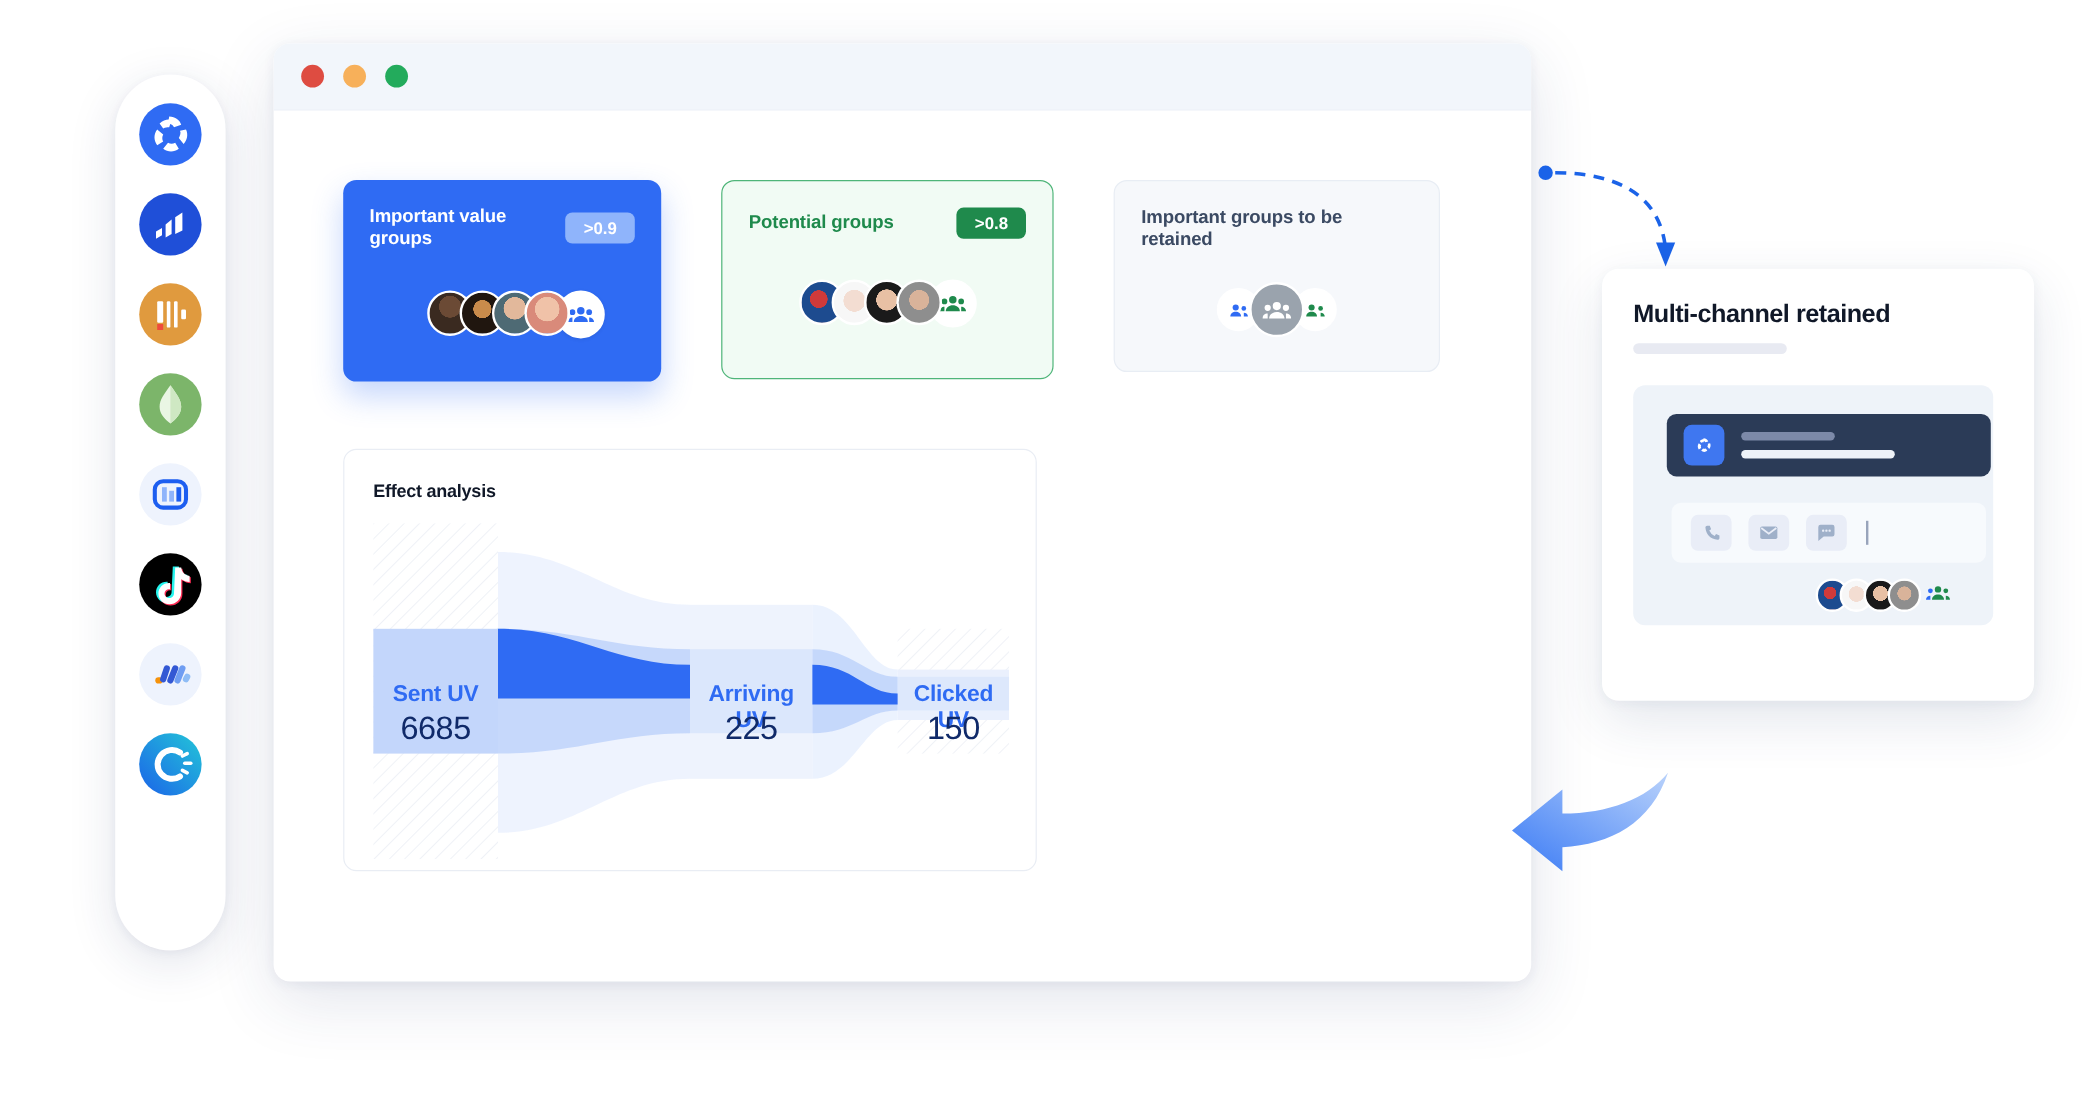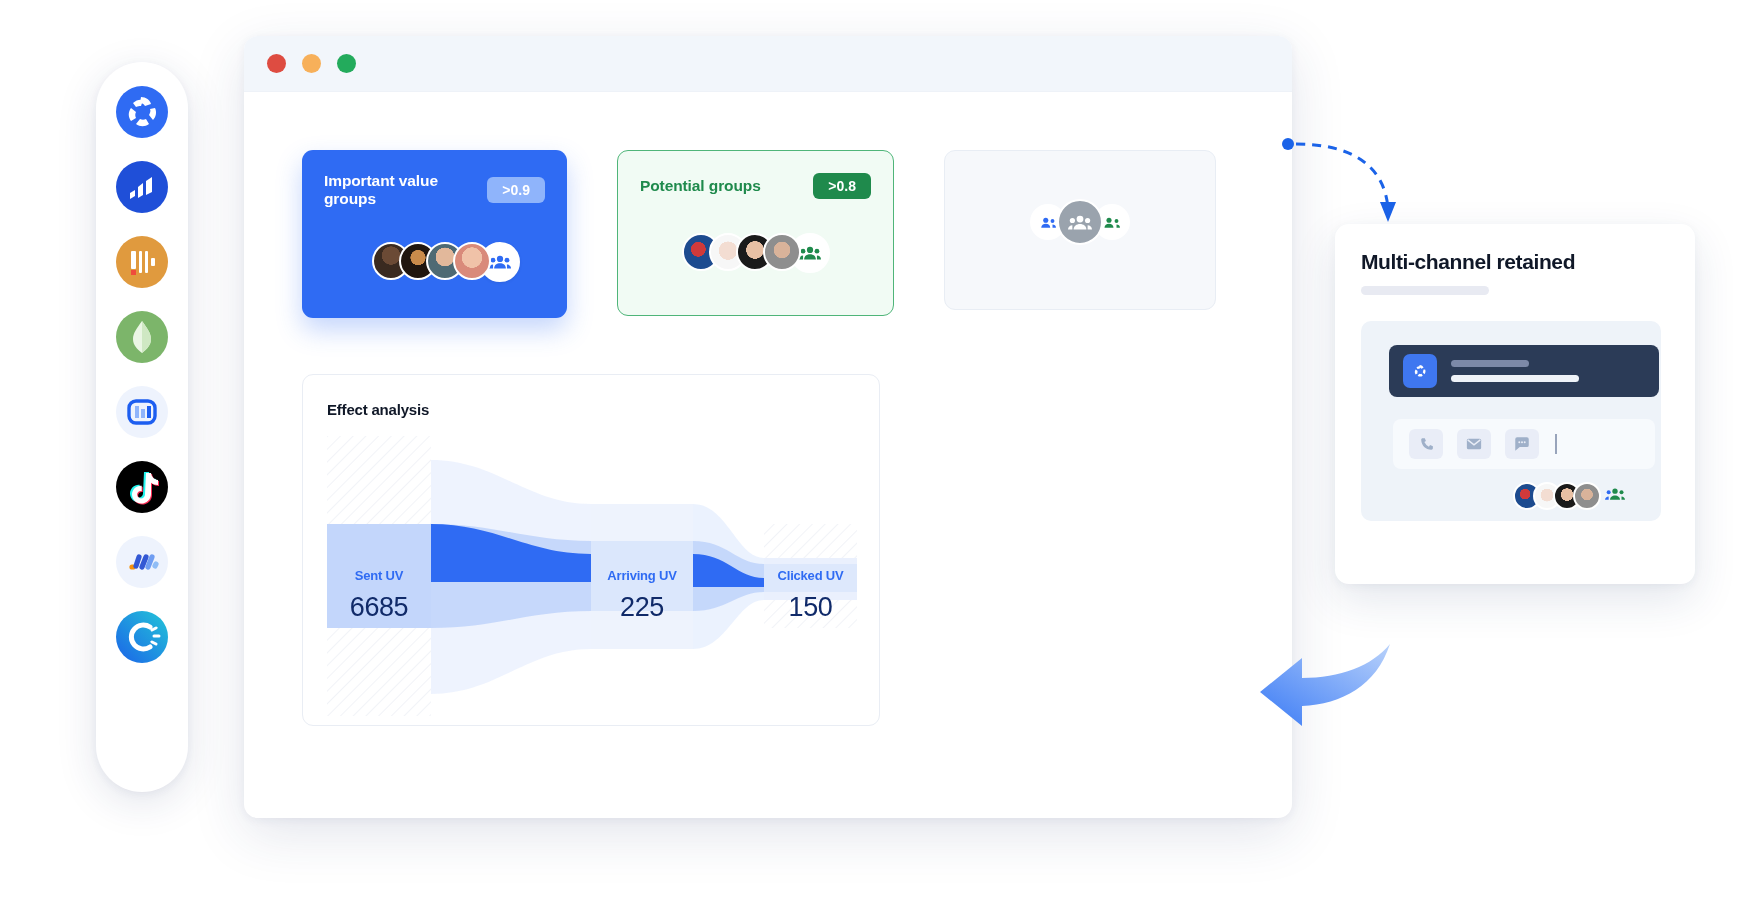--- a/index.html
+++ b/index.html
@@ -24,21 +24,21 @@
   }
   .rail-item {
     width: 56px; height: 56px; border-radius: 50%;
     display: flex; align-items: center; justify-content: center;
     position: relative; flex: none;
   }
   .rail-item svg { display:block; }
 
   
   .window {
-    position: absolute; left: 244px; top: 36px;
+    position: absolute; left: 228px; top: 36px;
     width: 1048px; height: 782px;
     background: #ffffff;
     border-radius: 14px;
     box-shadow: 0 16px 54px rgba(35,55,105,.13), 0 2px 10px rgba(35,55,105,.06);
     overflow: hidden;
   }
   .titlebar {
     height: 56px; background: #f2f6fb;
     display: flex; align-items: center; padding-left: 23px; gap: 16px;
     border-bottom: 1px solid #eef2f8;
@@ -116,21 +116,21 @@
   }
   .panel-effect { width: 578px; height: 352px; padding: 26px 26px 0 24px; }
   .panel-kbi { width: 286px; height: 352px; padding: 26px 22px 0 22px; }
   .panel-title { font-size: 15px; font-weight: 700; color: #101828; letter-spacing: -.2px; }
 
   
   .funnel { position: relative; width: 530px; height: 280px; margin-top: 18px; }
   .funnel svg { position: absolute; left: 0; top: 0; }
   .stage-label {
     position: absolute; text-align: center;
-    font-size: 13px; font-weight: 700; color: #2f6bf3; letter-spacing: -.2px;
+    font-size: 19px; font-weight: 700; color: #2f6bf3; letter-spacing: -.2px;
   }
   .stage-value {
     position: absolute; text-align: center;
     font-size: 27px; font-weight: 400; color: #102a69; letter-spacing: -.4px;
   }
 
   
   .kbi-row {
     height: 64px; border: 1px solid #eceff4; border-radius: 9px;
     display: flex; align-items: center; padding: 0 18px; gap: 16px;
@@ -349,20 +349,23 @@
                 <circle cx="4.4" cy="6" r="2.6" fill="#1f8a4c"></circle>
                   <path d="M0 15c0-2.6 2-4.2 4.4-4.2V15z" fill="#1f8a4c"></path>
                 <circle cx="19.6" cy="6" r="2.6" fill="#1f8a4c"></circle>
                   <path d="M24 15c0-2.6-2-4.2-4.4-4.2V15z" fill="#1f8a4c"></path>
               </svg>
             </span>
           </div>
         </div>
 
         <div class="gcard muted">
+          <div class="gcard-head">
+            <span class="gcard-title">Important groups to be retained</span>
+          </div>
           <div class="muted-avatars">
             <span class="mbub small">
               <svg width="18" height="13" viewBox="0 0 24 16">
                 <circle cx="9" cy="5" r="3.4" fill="#2f6bf3"></circle>
                   <path d="M3 15c0-3.3 2.7-5.4 6-5.4s6 2.1 6 5.4z" fill="#2f6bf3"></path>
                 <circle cx="18" cy="6" r="2.6" fill="#2f6bf3"></circle>
                   <path d="M22.6 15c0-2.6-2-4.2-4.6-4.2V15z" fill="#2f6bf3"></path>
               </svg>
             </span>
             <span class="mbub big">

